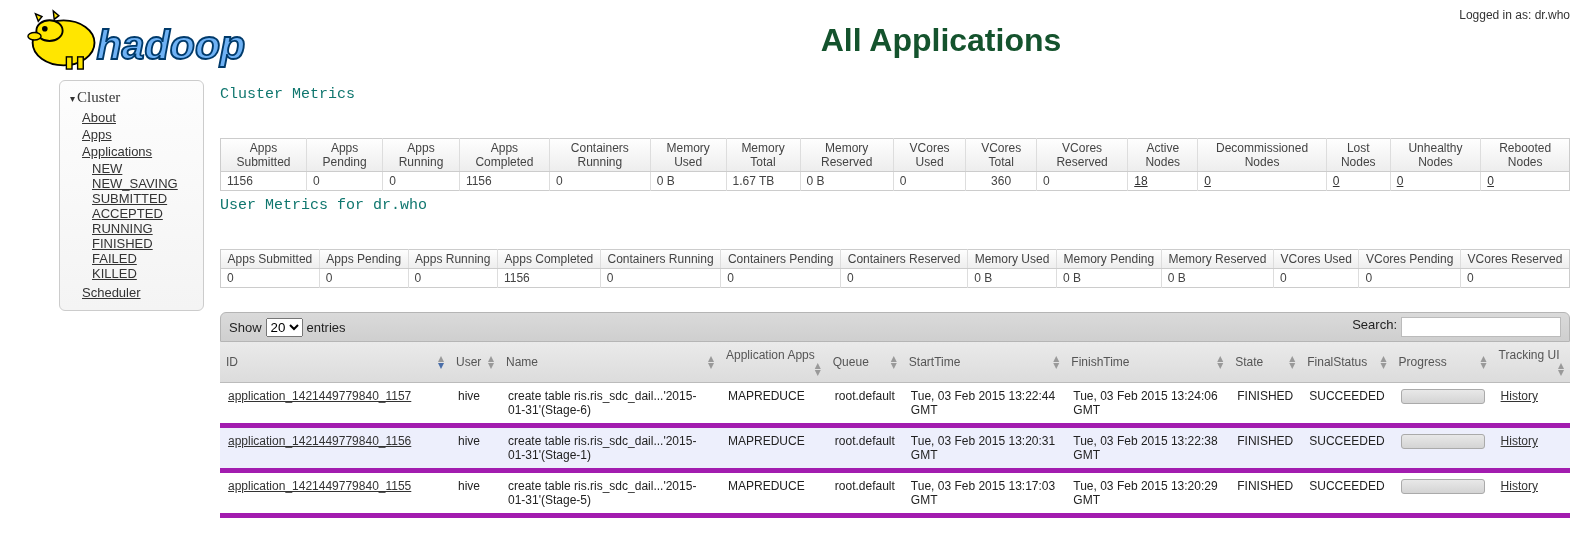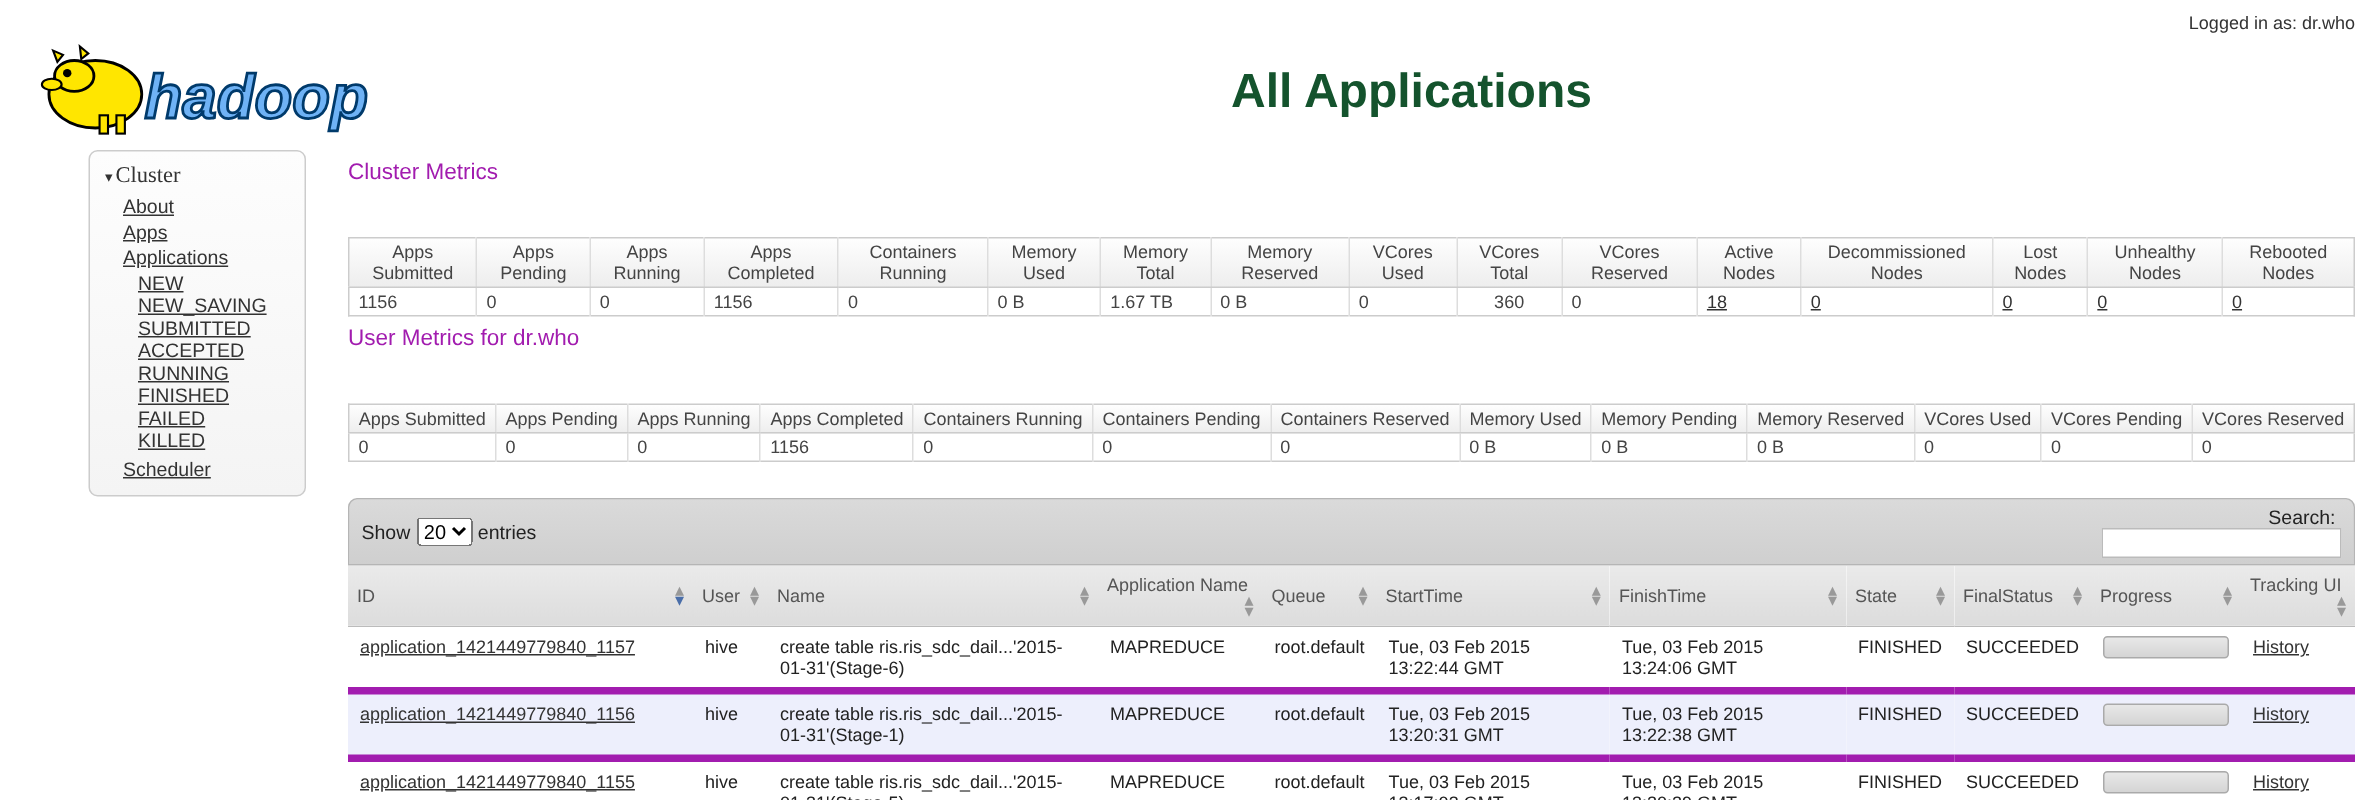--- a/index.html
+++ b/index.html
@@ -1,41 +1,41 @@
 <!DOCTYPE html>
 <html><head>
 <meta charset="utf-8">
 <style>
   * { box-sizing: border-box; }
   body { margin: 0; font-family: Arial, sans-serif; font-size: 13px; color: #222; background: #fff; }
   .login-info { position: absolute; top: 8px; right: 12px; font-size: 12px; color: #333; }
-  .header { display: flex; align-items: center; padding: 20px 12px 0 12px; }
+  .header { display: flex; align-items: center; padding: 0 12px 0 12px; }
   .logo { width: 300px; display: flex; align-items: center; }
   .logo svg { width: 300px; height: 80px; }
   .page-title { flex: 1; text-align: center; font-size: 32px; font-weight: bold; color: #14532d; }
   .main { display: flex; align-items: flex-start; padding: 0 12px; }
-  .sidebar { width: 192px; flex-shrink: 0; margin-right: 28px; padding-left: 47px; }
+  .sidebar { width: 192px; flex-shrink: 0; margin-right: 16px; padding-left: 47px; }
   .side-panel { border: 1px solid #ccc; border-radius: 6px; background: linear-gradient(#fdfdfd,#f4f4f4); margin-bottom: 6px; padding: 6px 8px 8px 10px; }
   .side-header { font-family: Georgia, serif; font-size: 15px; color: #333; margin: 2px 0 4px 0; }
   .side-header .arrow { font-size: 10px; margin-right: 2px; display:inline-block; }
   .side-list { list-style: none; margin: 0; padding: 0 0 0 12px; }
   .side-list li { margin: 2px 0; }
   .side-list a, .side-sublist a { color: #333; text-decoration: underline; font-size: 13px; }
   .side-sublist { list-style: none; margin: 2px 0 4px 0; padding: 0 0 0 22px; }
   .side-sublist a { text-transform: uppercase; }
   .content { flex: 1; min-width: 0; }
-  .section-title { font-family: Liberation Sans, sans-serif; font-size: 15px; color: #a21caf; margin: 6px 0 2px 0; }
+  .section-title { font-family: Liberation Mono, monospace; font-size: 15px; color: #0f766e; margin: 6px 0 2px 0; }
   table.metrics { width: 100%; border-collapse: collapse; border: 1px solid #ccc; font-size: 12px; margin-top: 35px; }
   table.metrics th, table.metrics td { border-right: 1px solid #ddd; padding: 2px 6px; text-align: center; color: #444; font-weight: normal; }
   table.metrics th:last-child, table.metrics td:last-child { border-right: none; }
   table.metrics thead tr { background: linear-gradient(#fefefe,#ededed); }
   table.metrics thead th { border-bottom: 1px solid #ccc; }
   table.metrics td a { color: #333; text-decoration: underline; }
   .apps-toolbar { display: flex; align-items: center; background: linear-gradient(#dadada,#cfcfcf); border: 1px solid #b5b5b5; border-radius: 6px 6px 0 0; padding: 4px 8px; margin-top: 24px; }
-  .apps-toolbar .search-wrap { margin-left: auto; display: flex; align-items: flex-end; flex-direction: column; }
+  .apps-toolbar .search-wrap { margin-left: auto; display: flex; align-items: flex-start; }
   .apps-toolbar .search-wrap input { width: 160px; padding: 2px 4px; border: 1px solid #bbb; background:#fff; font-size:12px; }
   .apps-toolbar select { margin: 0 4px; }
   table.apps { width: 100%; border-collapse: collapse; font-size: 12px; }
   table.apps thead th { background: linear-gradient(#eaeaea,#dcdcdc); border-bottom: 1px solid #bbb; color:#555; font-weight: normal; padding: 6px 6px; text-align: left; position: relative; }
   table.apps tbody td { padding: 6px 8px; vertical-align: top; border-bottom: 5px solid #a21caf; }
   table.apps tbody tr:nth-child(odd) { background: #fff; }
   table.apps tbody tr:nth-child(even) { background: #edeffc; }
   table.apps td a { color: #333; text-decoration: underline; }
   .sorter { float:right; color:#999; font-size:12px; line-height:1; display:flex; flex-direction:column; margin-left:4px;}
   .sorter span{line-height:7px;}
@@ -192,21 +192,21 @@
                 <span class="active">▾</span>
               </span></th>
             <th style="width: 50px;"><span>User</span><span class="sorter">
                 <span>▴</span>
                 <span>▾</span>
               </span></th>
             <th style="width: 220px;"><span>Name</span><span class="sorter">
                 <span>▴</span>
                 <span>▾</span>
               </span></th>
-            <th><span>Application Name</span><span class="sorter">
+            <th><span>Application Apps</span><span class="sorter">
                 <span>▴</span>
                 <span>▾</span>
               </span></th>
             <th><span>Queue</span><span class="sorter">
                 <span>▴</span>
                 <span>▾</span>
               </span></th>
             <th><span>StartTime</span><span class="sorter">
                 <span>▴</span>
                 <span>▾</span>

